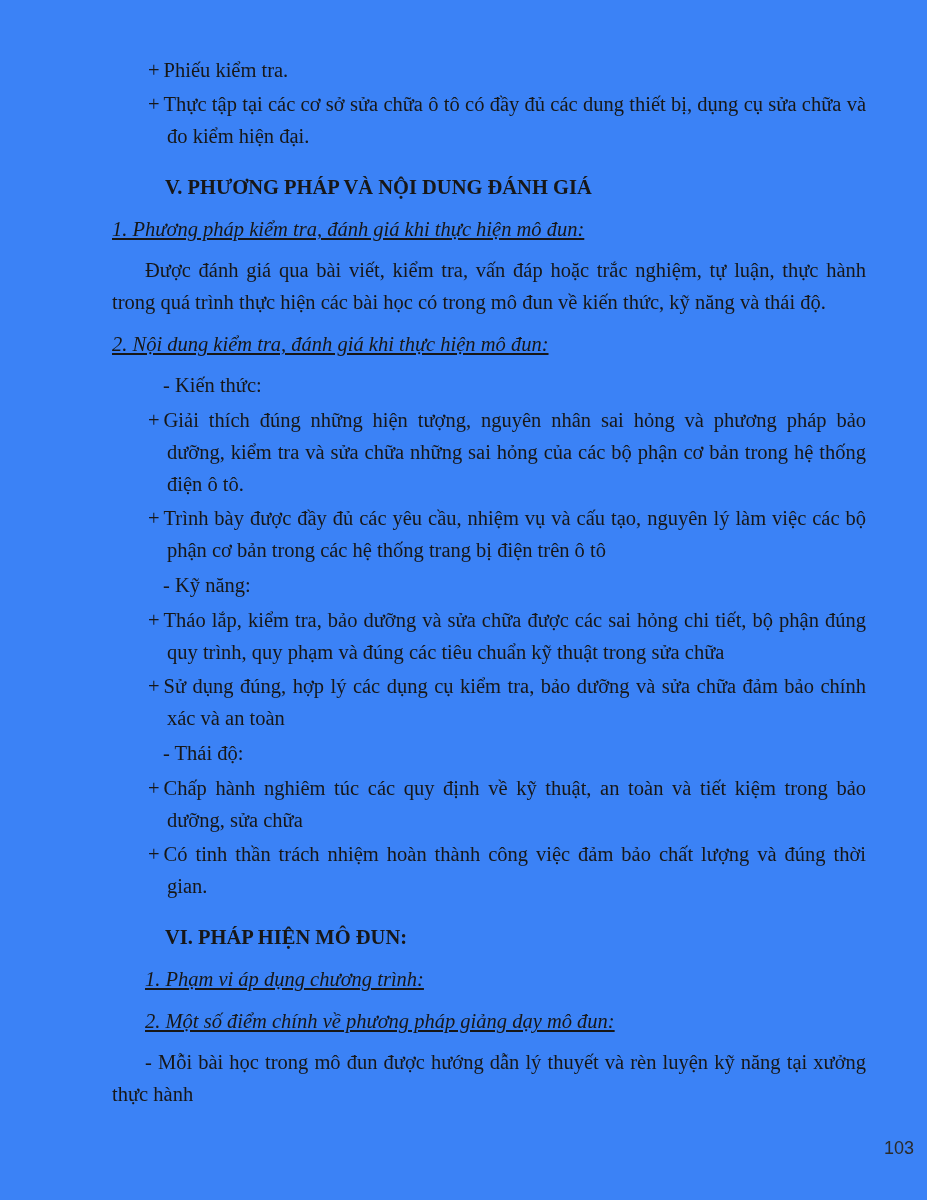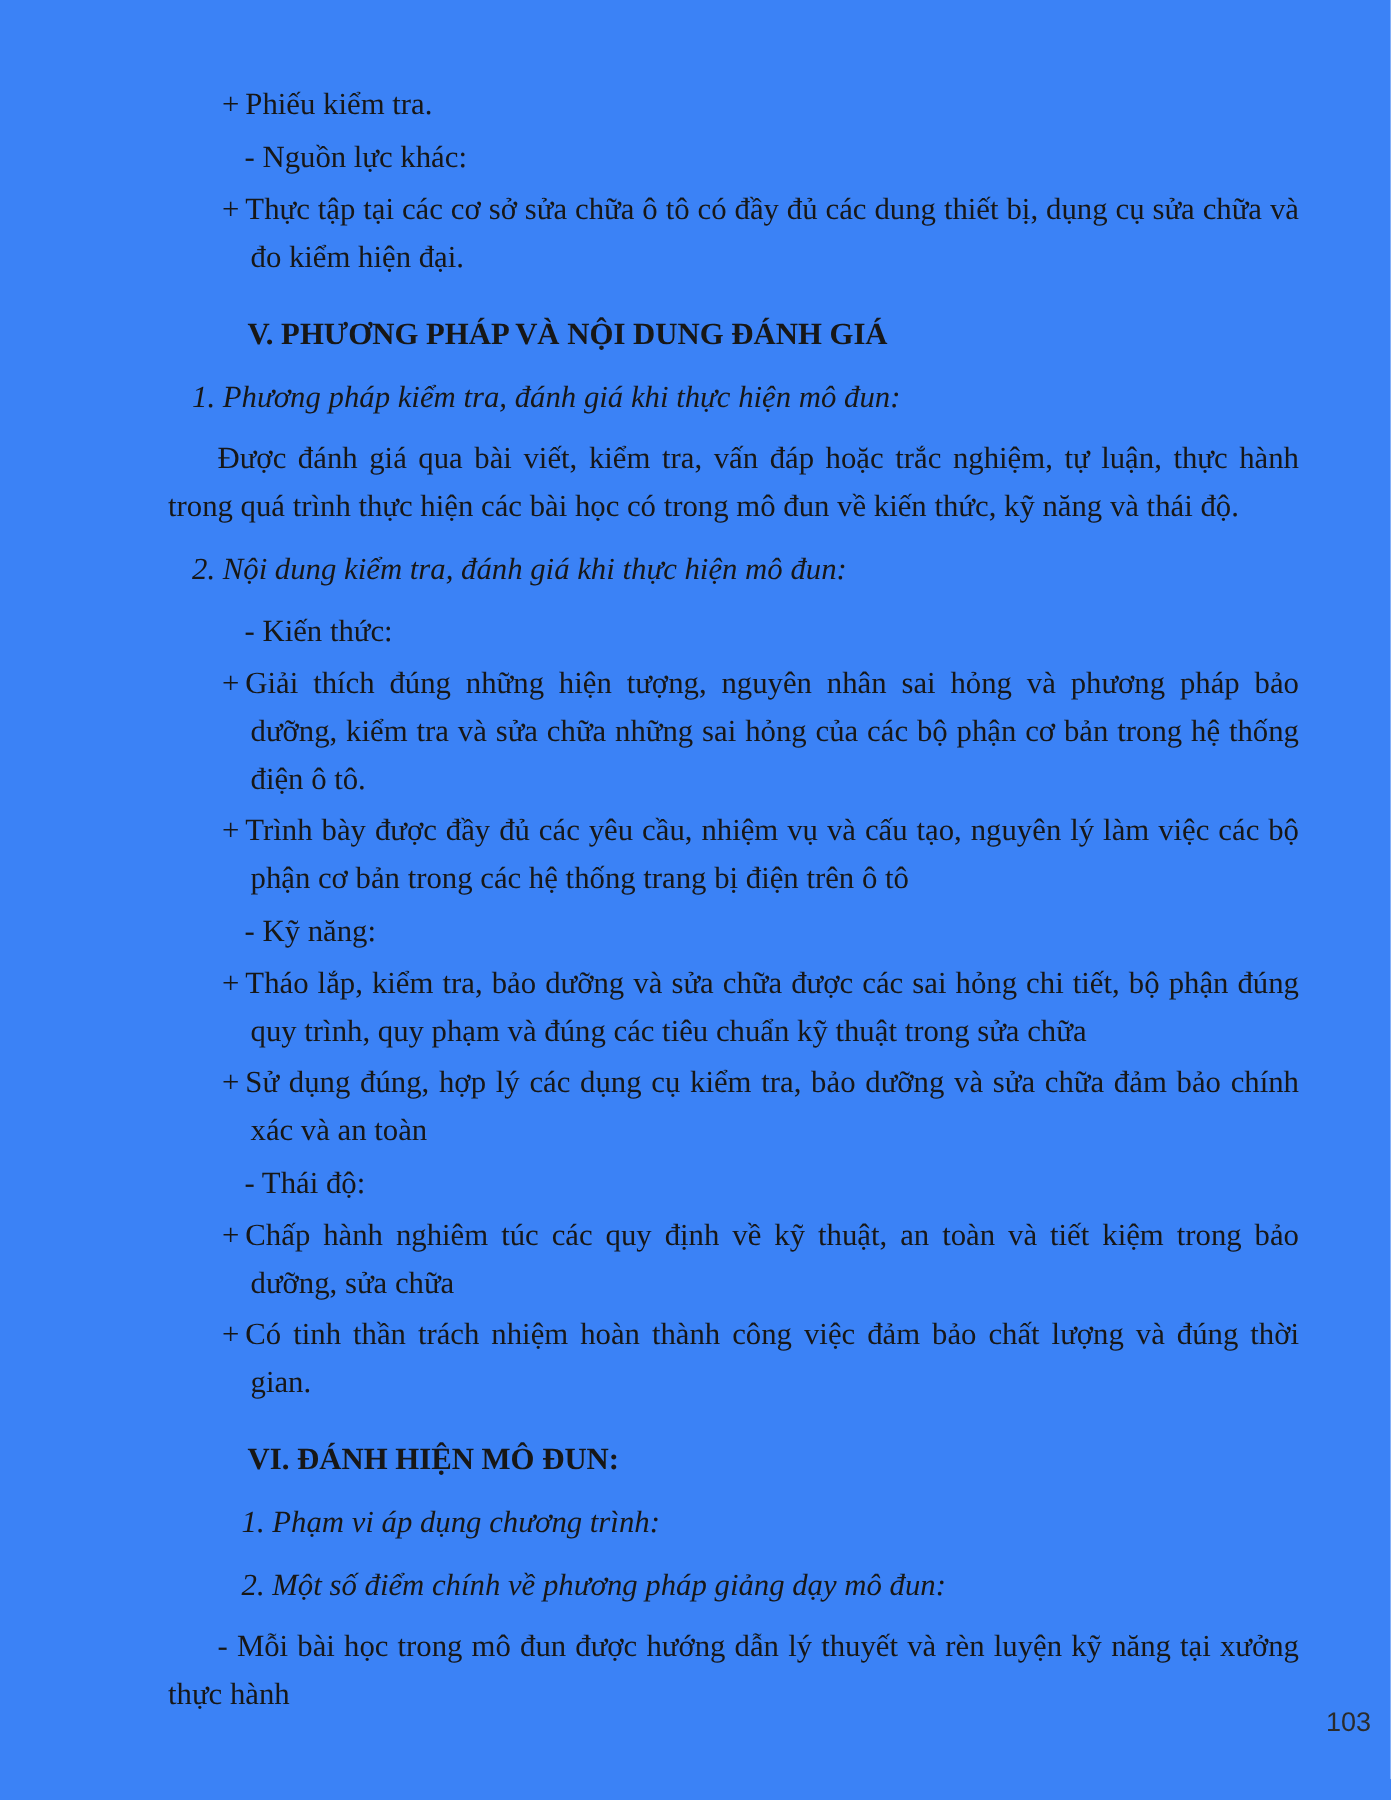--- a/index.html
+++ b/index.html
@@ -44,21 +44,22 @@
     margin: 3px 0 3px 51px;
   }
   
   .heading {
     font-weight: bold;
     margin: 19px 0 7px 53px;
   }
   
   .subheading {
     font-style: italic;
-    margin: 10px 0 9px 16px;
+    margin: 10px 0 9px 0;
+    text-decoration: underline;
   }
   .subheading.indent {
     text-indent: 33px;
   }
   
   .para {
     text-align: justify;
     text-indent: 33px;
     margin: 7px 0;
   }
@@ -70,34 +71,33 @@
     font-size: 18px;
     color: #2b2b2b;
   }
 </style>
 </head>
 <body>
 
 <div class="page">
   <div class="content">
       <div class="plus-item"><span class="plus-prefix">+</span><span>Phiếu kiểm tra.</span></div>
-      <div class="dash-item">- Nguồn lực khác:</div>
       <div class="plus-item"><span class="plus-prefix">+</span><span>Thực tập tại các cơ sở sửa chữa ô tô có đầy đủ các dung thiết bị, dụng cụ sửa chữa và đo kiểm hiện đại.</span></div>
       <div class="heading">V. PHƯƠNG PHÁP VÀ NỘI DUNG ĐÁNH GIÁ</div>
       <div class="subheading">1. Phương pháp kiểm tra, đánh giá khi thực hiện mô đun:</div>
       <div class="para">Được đánh giá qua bài viết, kiểm tra, vấn đáp hoặc trắc nghiệm, tự luận, thực hành trong quá trình thực hiện các bài học có trong mô đun về kiến thức, kỹ năng và thái độ.</div>
       <div class="subheading">2. Nội dung kiểm tra, đánh giá khi thực hiện mô đun:</div>
       <div class="dash-item">- Kiến thức:</div>
       <div class="plus-item"><span class="plus-prefix">+</span><span>Giải thích đúng những hiện tượng, nguyên nhân sai hỏng và phương pháp bảo dưỡng, kiểm tra và sửa chữa những sai hỏng của các bộ phận cơ bản trong hệ thống điện ô tô.</span></div>
       <div class="plus-item"><span class="plus-prefix">+</span><span>Trình bày được đầy đủ các yêu cầu, nhiệm vụ và cấu tạo, nguyên lý làm việc các bộ phận cơ bản trong các hệ thống trang bị điện trên ô tô</span></div>
       <div class="dash-item">- Kỹ năng:</div>
       <div class="plus-item"><span class="plus-prefix">+</span><span>Tháo lắp, kiểm tra, bảo dưỡng và sửa chữa được các sai hỏng chi tiết, bộ phận đúng quy trình, quy phạm và đúng các tiêu chuẩn kỹ thuật trong sửa chữa</span></div>
       <div class="plus-item"><span class="plus-prefix">+</span><span>Sử dụng đúng, hợp lý các dụng cụ kiểm tra, bảo dưỡng và sửa chữa đảm bảo chính xác và an toàn</span></div>
       <div class="dash-item">- Thái độ:</div>
       <div class="plus-item"><span class="plus-prefix">+</span><span>Chấp hành nghiêm túc các quy định về kỹ thuật, an toàn và tiết kiệm trong bảo dưỡng, sửa chữa</span></div>
       <div class="plus-item"><span class="plus-prefix">+</span><span>Có tinh thần trách nhiệm hoàn thành công việc đảm bảo chất lượng và đúng thời gian.</span></div>
-      <div class="heading">VI. ĐÁNH HIỆN MÔ ĐUN:</div>
+      <div class="heading">VI. PHÁP HIỆN MÔ ĐUN:</div>
       <div class="subheading indent">1. Phạm vi áp dụng chương trình:</div>
       <div class="subheading indent">2. Một số điểm chính về phương pháp giảng dạy mô đun:</div>
       <div class="para">- Mỗi bài học trong mô đun được hướng dẫn lý thuyết và rèn luyện kỹ năng tại xưởng thực hành</div>
     </div>
   <div class="page-number">103</div>
 </div>
 
 </body></html>

